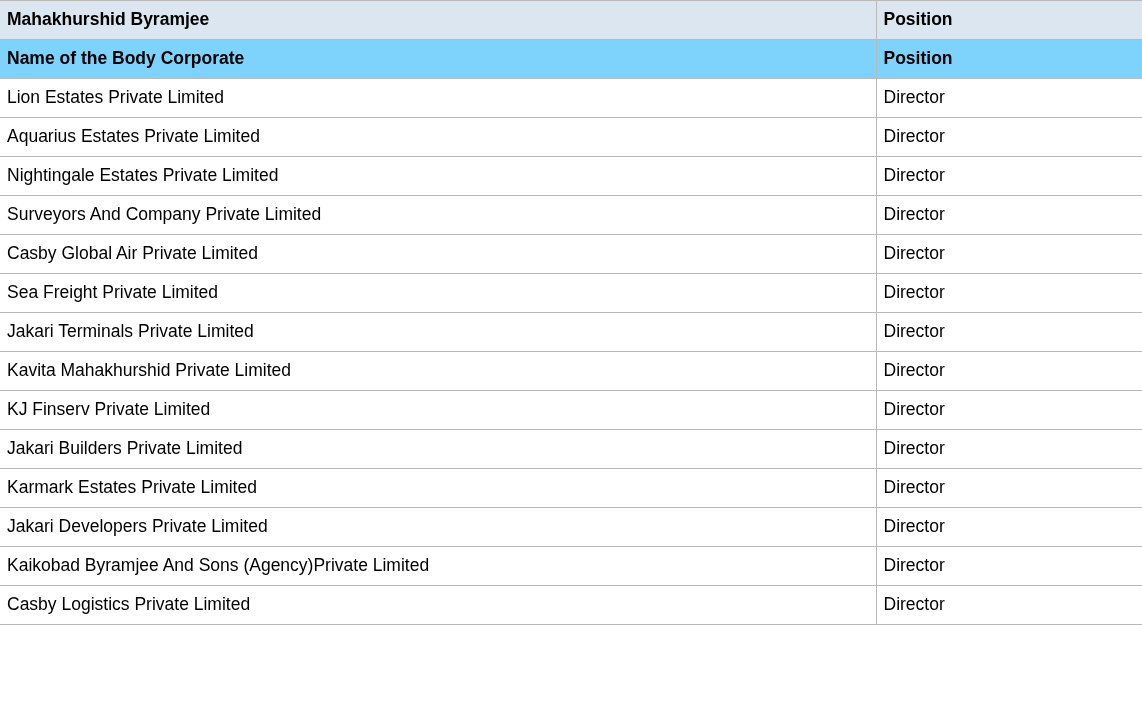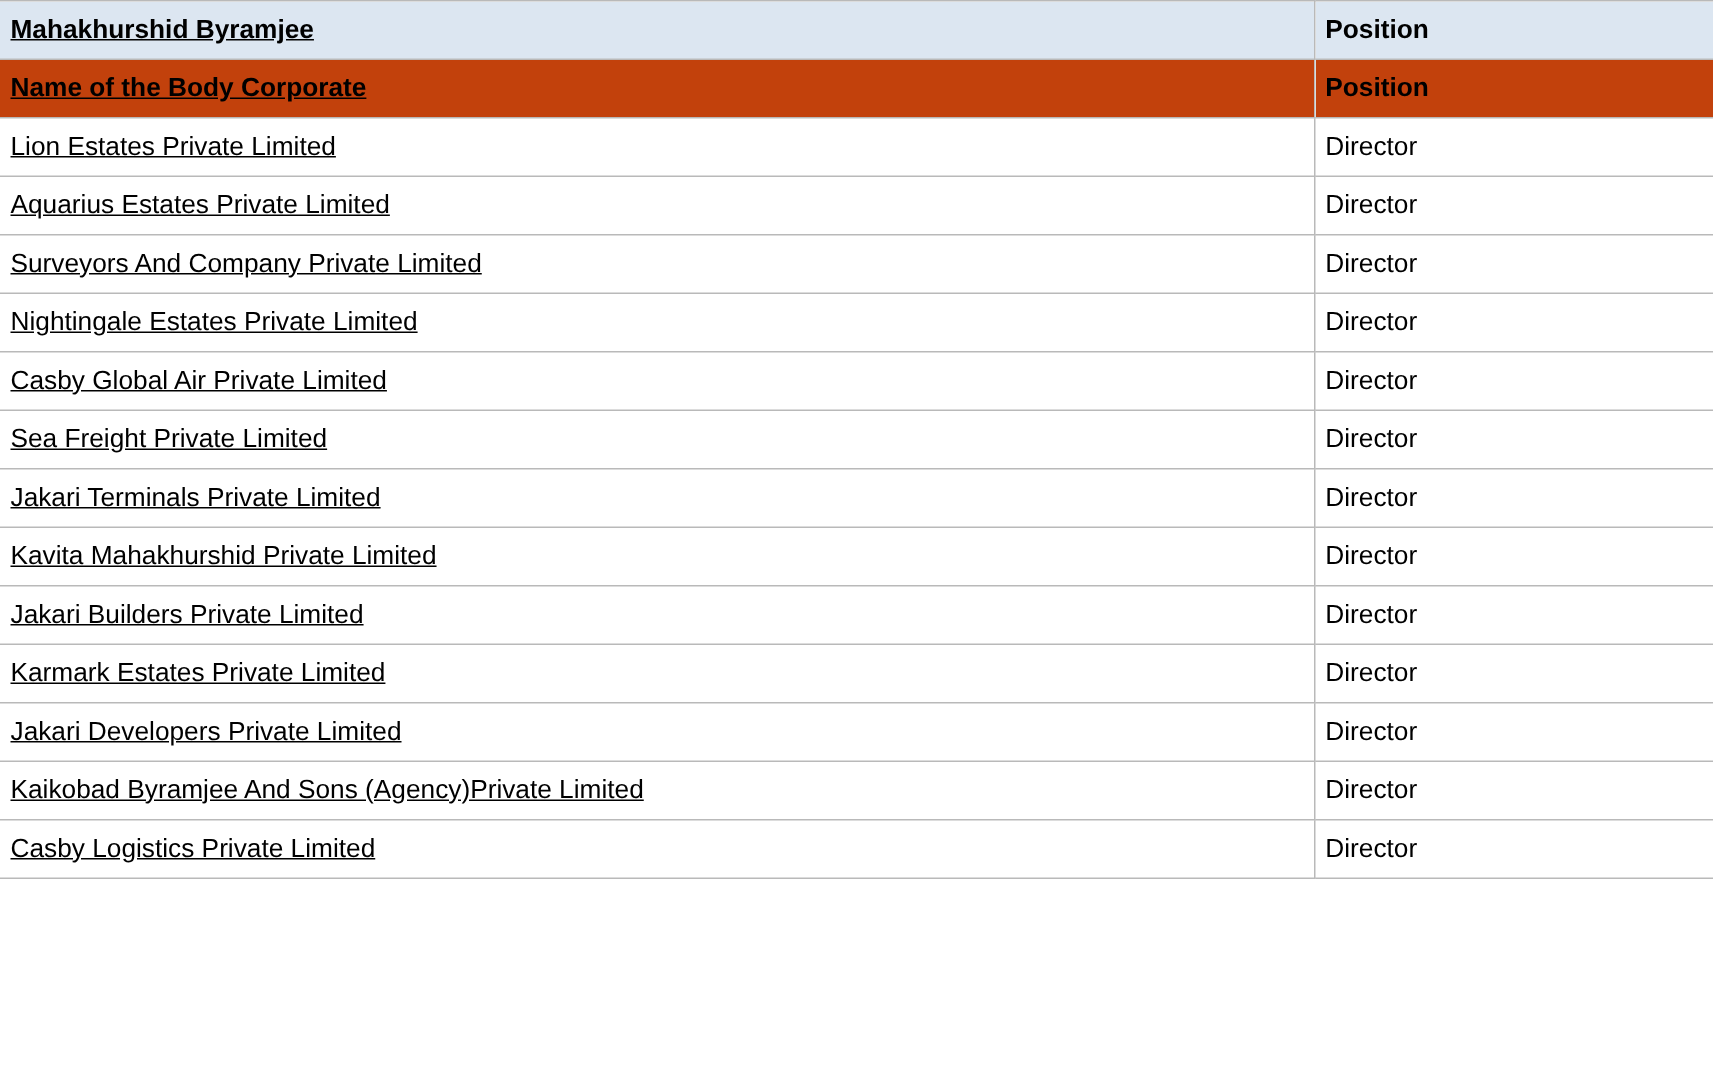--- a/index.html
+++ b/index.html
@@ -36,31 +36,30 @@
     vertical-align: middle;
     height: 27px;
     white-space: nowrap;
     overflow: hidden;
   }
   table.doc-table tr:first-child td {
     border-top: 1px solid #b9b9b9;
   }
   table.doc-table td:first-child {
     border-left: none;
-    text-decoration: underline;
   }
   table.doc-table td:last-child {
     border-right: none;
   }
   tr.title-row td {
     background: #dce6f1;
     font-weight: bold;
   }
   tr.header-row td {
-    background: #c2410c;
+    background: #7dd3fc;
     font-weight: bold;
   }
   tr.data-row td {
     font-weight: normal;
   }
   .cell-text {
     display: block;
   }
 </style>
 </head>
@@ -103,36 +102,36 @@
       <tr class="data-row">
         <td>
             <span class="cell-text">Aquarius Estates Private Limited</span>
           </td>
         <td>
             <span class="cell-text">Director</span>
           </td>
       </tr>
       <tr class="data-row">
         <td>
+            <span class="cell-text">Nightingale Estates Private Limited</span>
+          </td>
+        <td>
+            <span class="cell-text">Director</span>
+          </td>
+      </tr>
+      <tr class="data-row">
+        <td>
             <span class="cell-text">Surveyors And Company Private Limited</span>
           </td>
         <td>
             <span class="cell-text">Director</span>
           </td>
       </tr>
       <tr class="data-row">
         <td>
-            <span class="cell-text">Nightingale Estates Private Limited</span>
-          </td>
-        <td>
-            <span class="cell-text">Director</span>
-          </td>
-      </tr>
-      <tr class="data-row">
-        <td>
             <span class="cell-text">Casby Global Air Private Limited</span>
           </td>
         <td>
             <span class="cell-text">Director</span>
           </td>
       </tr>
       <tr class="data-row">
         <td>
             <span class="cell-text">Sea Freight Private Limited</span>
           </td>
@@ -144,20 +143,28 @@
         <td>
             <span class="cell-text">Jakari Terminals Private Limited</span>
           </td>
         <td>
             <span class="cell-text">Director</span>
           </td>
       </tr>
       <tr class="data-row">
         <td>
             <span class="cell-text">Kavita Mahakhurshid Private Limited</span>
+          </td>
+        <td>
+            <span class="cell-text">Director</span>
+          </td>
+      </tr>
+      <tr class="data-row">
+        <td>
+            <span class="cell-text">KJ Finserv Private Limited</span>
           </td>
         <td>
             <span class="cell-text">Director</span>
           </td>
       </tr>
       <tr class="data-row">
         <td>
             <span class="cell-text">Jakari Builders Private Limited</span>
           </td>
         <td>

